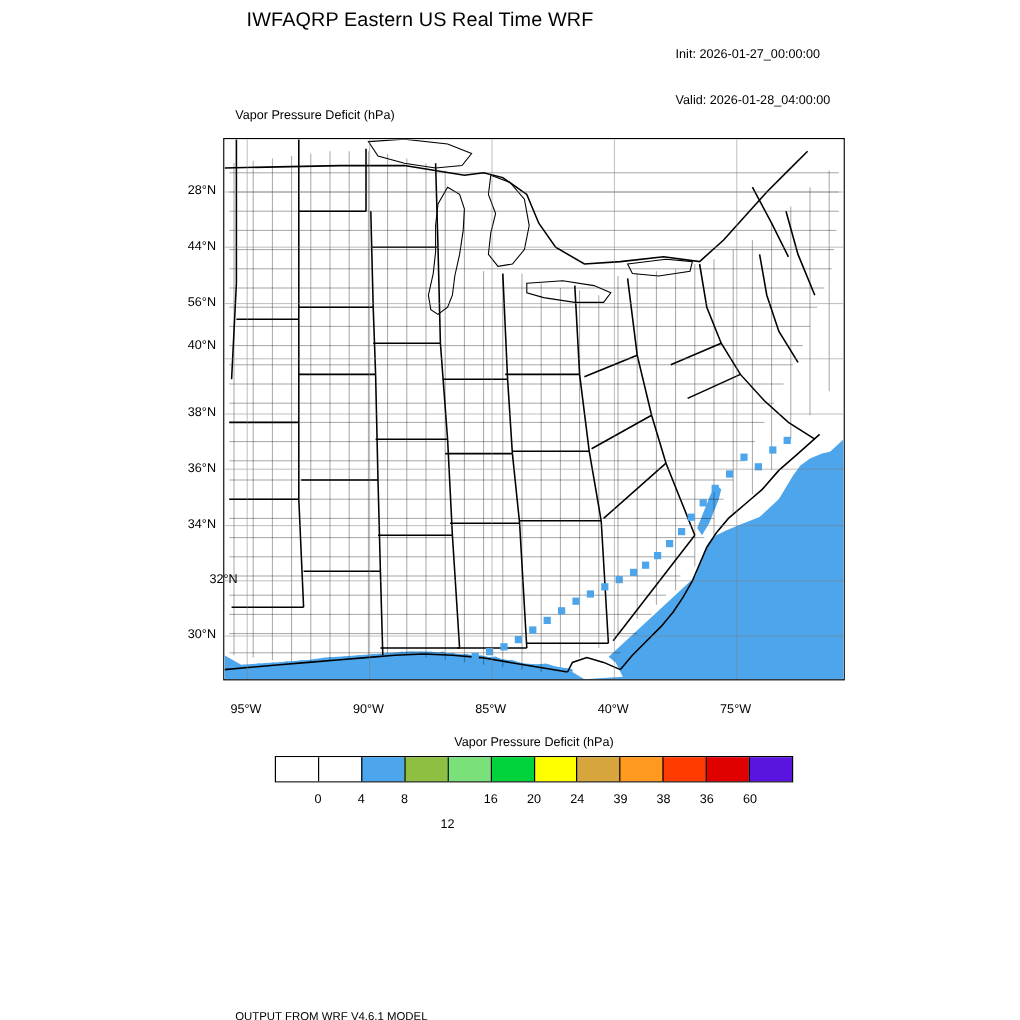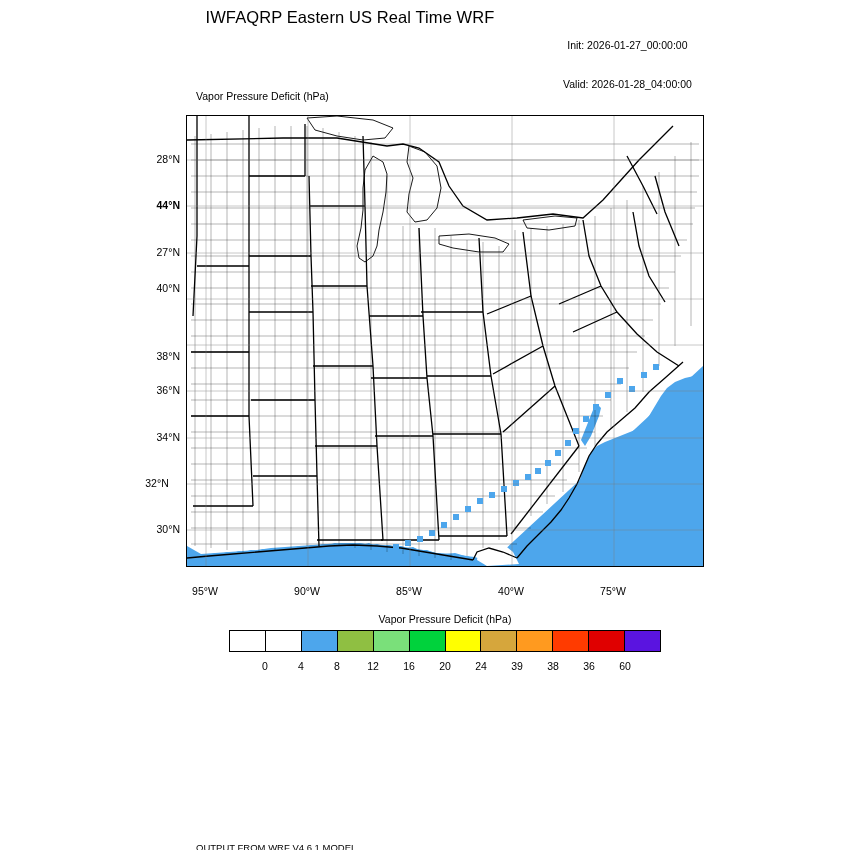--- a/index.html
+++ b/index.html
@@ -8,21 +8,21 @@
     background: #ffffff;
   }
   body {
     width: 850px;
     height: 850px;
     position: relative;
     font-family: "Liberation Sans", sans-serif;
     color: #000000;
     overflow: hidden;
   }
-  .abs { position: absolute; text-align: center; }
+  .abs { position: absolute; }
 
   
   #main-title {
     left: 0; top: 8px; width: 700px;
     text-align: center;
     font-size: 16.5px;
     letter-spacing: .1px;
   }
   #run-info {
     left: 563px; top: 13px;
@@ -256,27 +256,27 @@
         <line x1="121" y1="0" x2="121" y2="450"></line>
         <line x1="223" y1="0" x2="223" y2="450"></line>
         <line x1="325" y1="0" x2="325" y2="450"></line>
         <line x1="427" y1="0" x2="427" y2="450"></line>
       </g>
     </g>
   </svg>
 </div>
 
 <div class="abs ytick" style="left:134px; top:153px;">28°N</div>
-<div class="abs ytick" style="left:134px; top:199px;font-weight:bold;">44°N</div>
-<div class="abs ytick" style="left:134px; top:246px;">27°N</div>
+<div class="abs ytick" style="left:134px; top:199px;">44°N</div>
+<div class="abs ytick" style="left:134px; top:246px;">56°N</div>
 <div class="abs ytick" style="left:134px; top:282px;">40°N</div>
-<div class="abs ytick" style="left:134px; top:338px;margin-top:12px;">38°N</div>
+<div class="abs ytick" style="left:134px; top:338px;">38°N</div>
 <div class="abs ytick" style="left:134px; top:384px;">36°N</div>
 <div class="abs ytick" style="left:134px; top:431px;">34°N</div>
-<div class="abs ytick" style="left:134px; top:477px;text-align:center;">32°N</div>
+<div class="abs ytick" style="left:152px; top:477px;">32°N</div>
 <div class="abs ytick" style="left:134px; top:523px;">30°N</div>
 
 <div class="abs xtick" style="left:179px; top:585px;">95°W</div>
 <div class="abs xtick" style="left:281px; top:585px;">90°W</div>
 <div class="abs xtick" style="left:383px; top:585px;">85°W</div>
 <div class="abs xtick" style="left:485px; top:585px;">40°W</div>
 <div class="abs xtick" style="left:587px; top:585px;">75°W</div>
 
 <div class="abs" id="cb-title">Vapor Pressure Deficit  (hPa)</div>
 <div class="abs" id="cb-wrap">
@@ -290,21 +290,21 @@
     <div class="swatch" style="background: rgb(214, 166, 60); border-left: 1px solid rgb(0, 0, 0);"></div>
     <div class="swatch" style="background: rgb(255, 154, 31); border-left: 1px solid rgb(0, 0, 0);"></div>
     <div class="swatch" style="background: rgb(255, 59, 0); border-left: 1px solid rgb(0, 0, 0);"></div>
     <div class="swatch" style="background: rgb(224, 0, 0); border-left: 1px solid rgb(0, 0, 0);"></div>
     <div class="swatch" style="background: rgb(90, 20, 224); border-left: 1px solid rgb(0, 0, 0);"></div>
   </div>
 <div class="abs" id="cb-ticks">
     <span style="left: 36px;">0</span>
     <span style="left: 72px;">4</span>
     <span style="left: 108px;">8</span>
-    <span style="left: 144px;">12</span>
+    <span style="left: 144px; margin-top: 21px;">12</span>
     <span style="left: 180px;">16</span>
     <span style="left: 216px;">20</span>
     <span style="left: 252px;">24</span>
     <span style="left: 288px;">39</span>
     <span style="left: 324px;">38</span>
     <span style="left: 360px;">36</span>
     <span style="left: 396px;">60</span>
   </div>
 
 <div class="abs" id="footer">

